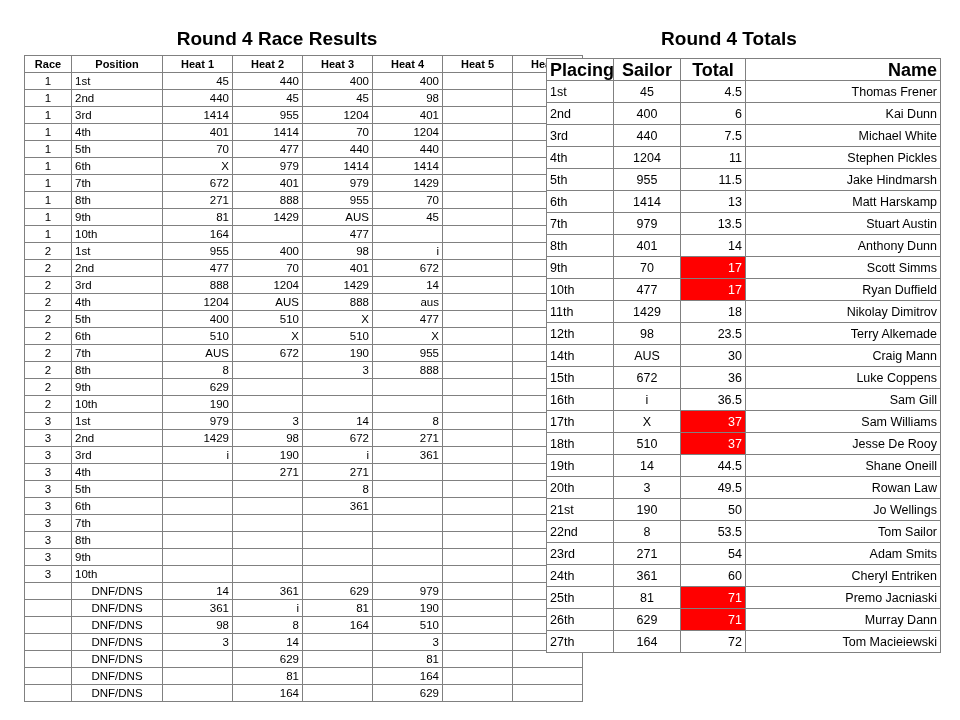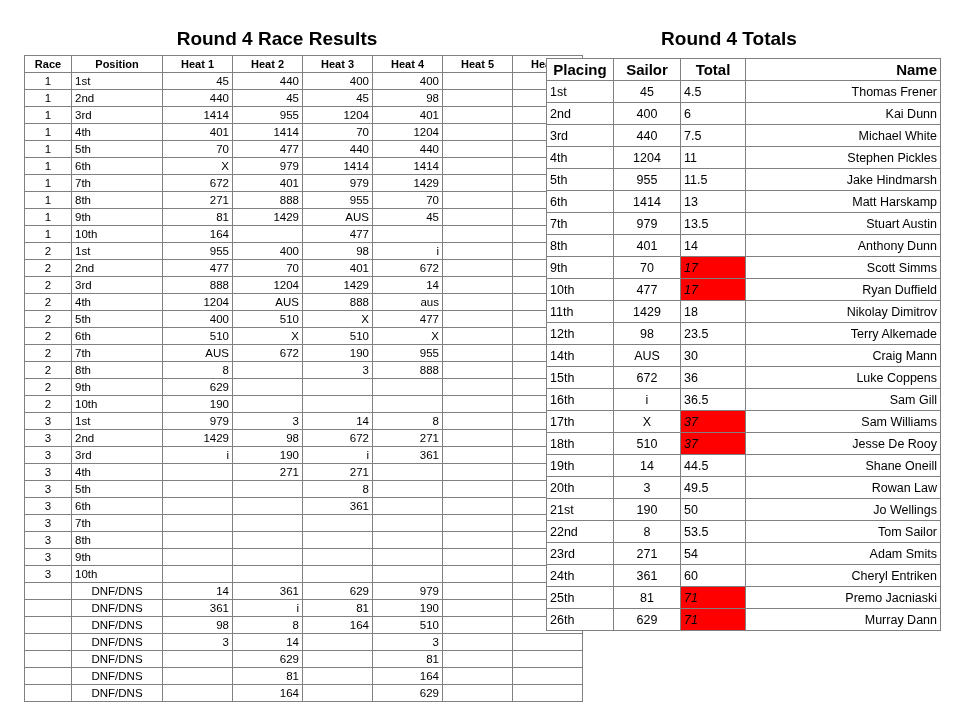--- a/index.html
+++ b/index.html
@@ -79,32 +79,31 @@
     left: 546px;
     top: 58px;
     width: 366px;
   }
   #totals-table td, #totals-table th {
     height: 21px;
     line-height: 20px;
     font-size: 12.5px;
     border: 1px solid #808080;
   }
-  #totals-table th { font-size: 15px; margin-left: 24px; }
+  #totals-table th { font-size: 18px; margin-left: 24px; }
   .c-placing { width: 60px;  text-align: left; }
   .c-sailor  { width: 60px;  text-align: center; }
-  .c-total   { width: 58px;  text-align: left; }
+  .c-total   { width: 58px;  text-align: right; }
   .c-name    { width: 188px; text-align: right; }
   #totals-table th.c-placing { text-align: center; }
   #totals-table th.c-name    { text-align: right; }
 
   .tie-cell {
     background: #FF0000 !important;
-    color: #000000;
-    font-style: italic;
+    color: #ffffff;
   }
 </style>
 </head>
 <body>
 
 <div class="page">
 
   <div class="title" id="title-left">Round 4 Race Results</div>
 
   <div class="title" id="title-right">Round 4 Totals</div>
@@ -649,16 +648,22 @@
           <td class="c-sailor">81</td>
           <td class="c-total tie-cell">71</td>
           <td class="c-name">Premo  Jacniaski</td>
         </tr>
         <tr>
           <td class="c-placing">26th</td>
           <td class="c-sailor">629</td>
           <td class="c-total tie-cell">71</td>
           <td class="c-name">Murray Dann</td>
         </tr>
+        <tr>
+          <td class="c-placing">27th</td>
+          <td class="c-sailor">164</td>
+          <td class="c-total">72</td>
+          <td class="c-name">Tom Macieiewski</td>
+        </tr>
       </tbody>
   </table>
 
 </div>
 
 </body></html>

